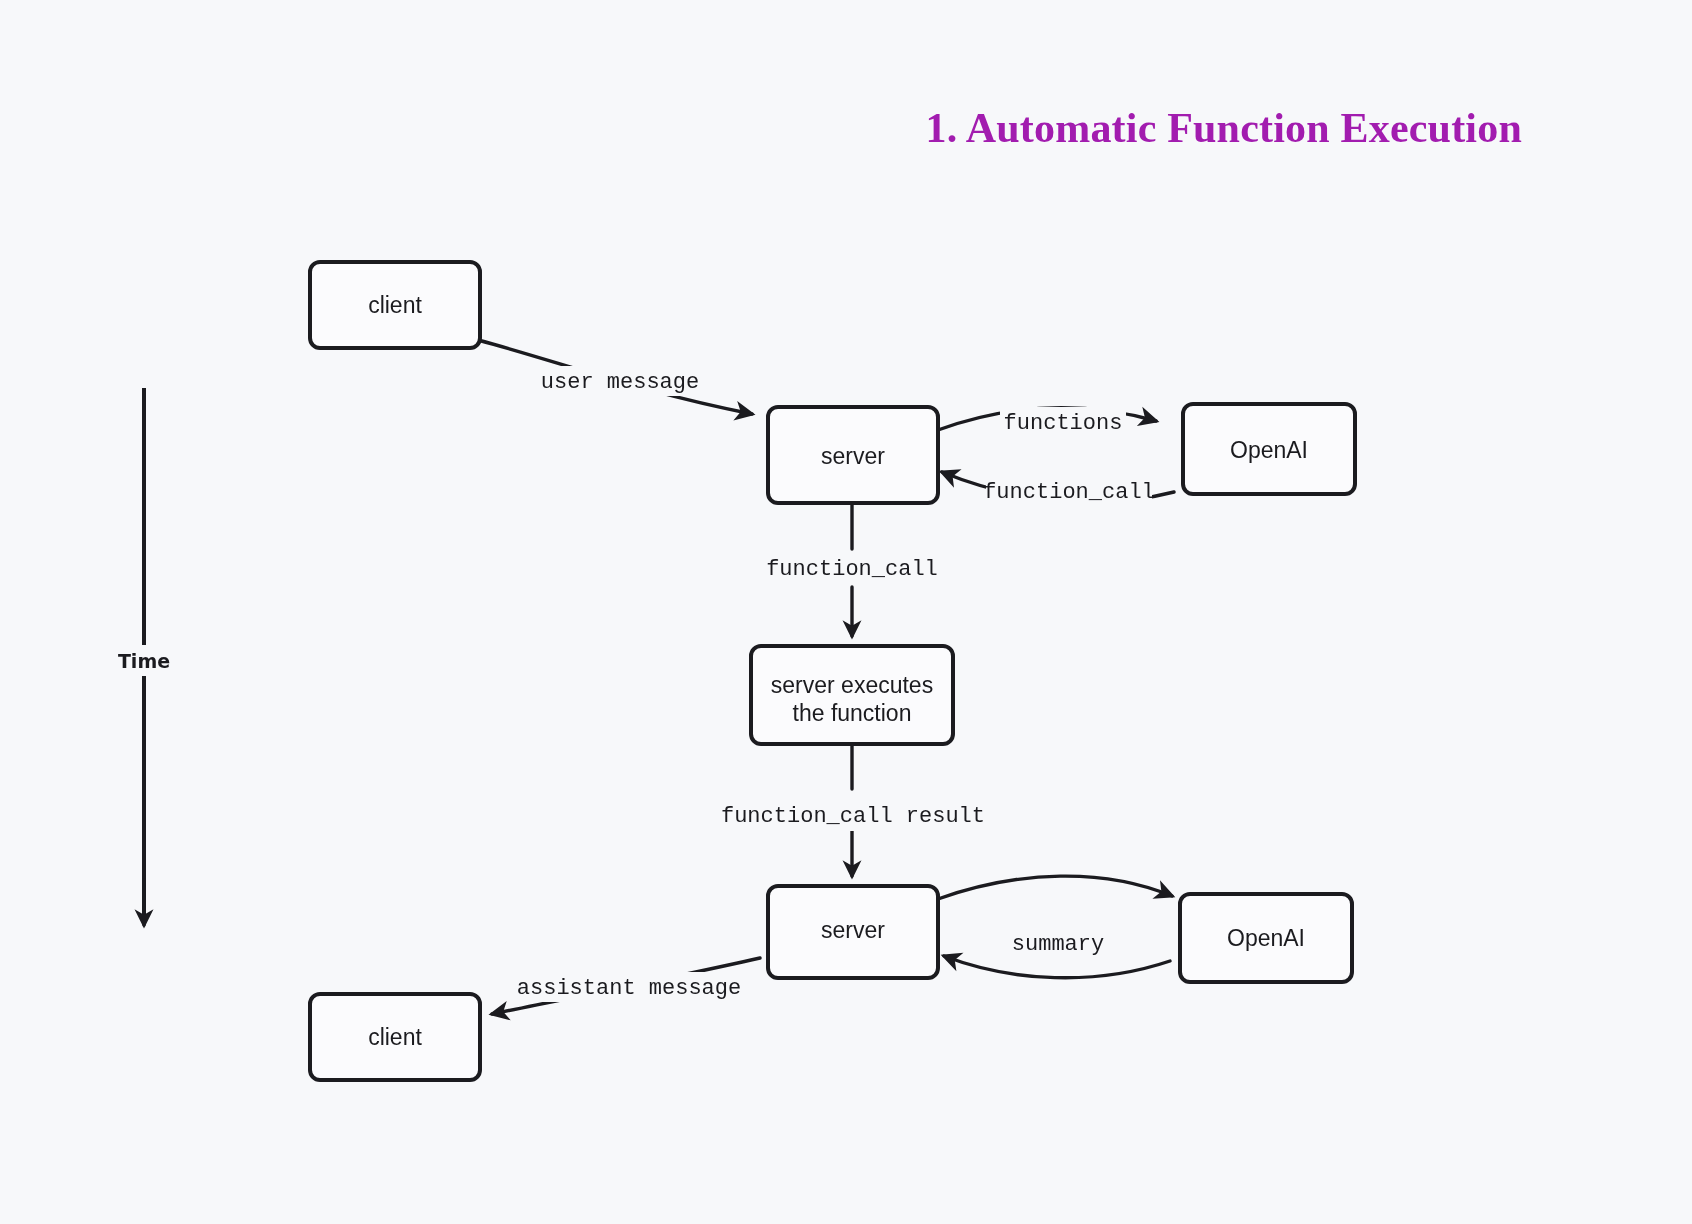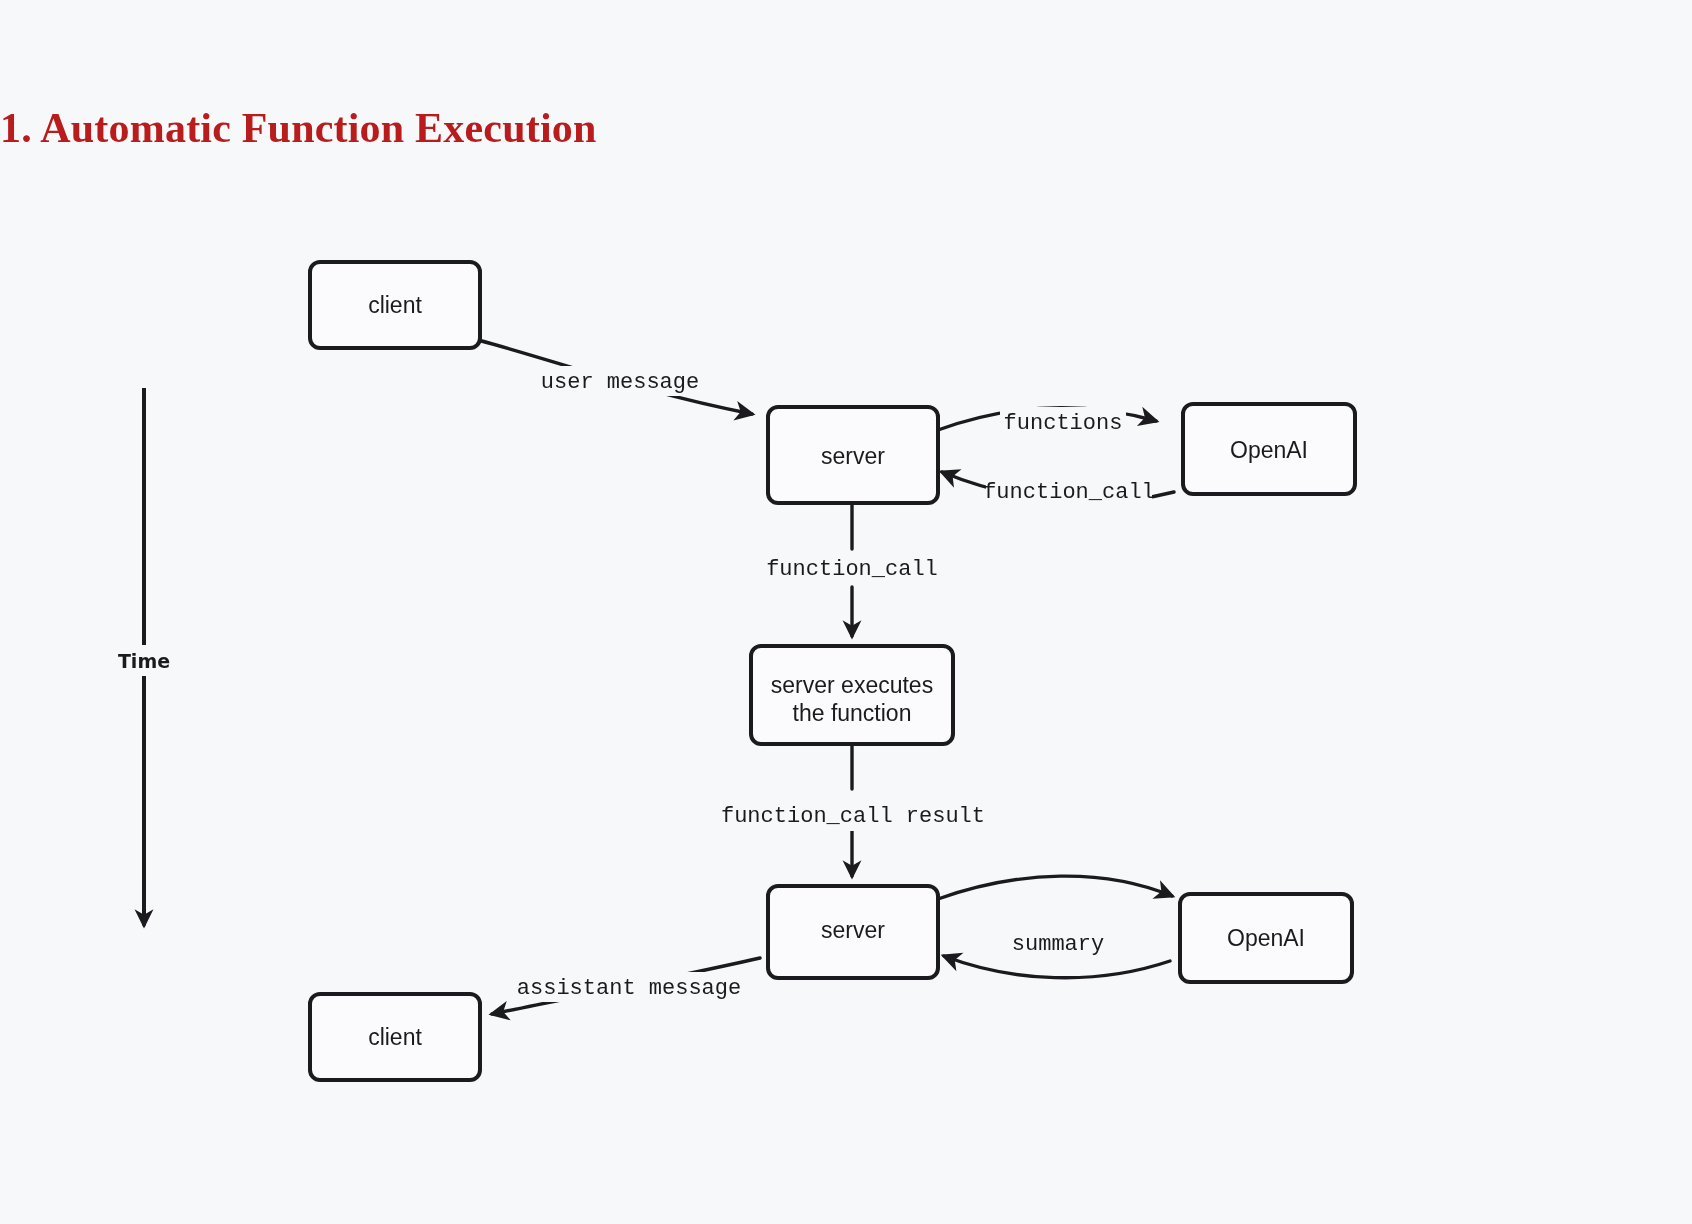--- a/index.html
+++ b/index.html
@@ -13,25 +13,25 @@
     height: 1224px;
     background: #f7f8fa;
     overflow: hidden;
     font-family: "Liberation Sans", sans-serif;
   }
   #title {
     position: absolute;
     left: 0;
     top: 104px;
     width: 1522px;
-    text-align: left;
+    text-align: right;
     font-family: "Liberation Serif", serif;
     font-size: 42px;
     font-weight: 700;
-    color: #b91c1c;
+    color: #a21caf;
     letter-spacing: 0.2px;
   }
   svg#diagram {
     position: absolute;
     left: 0;
     top: 0;
     width: 1692px;
     height: 1224px;
   }
   .box-rect {

